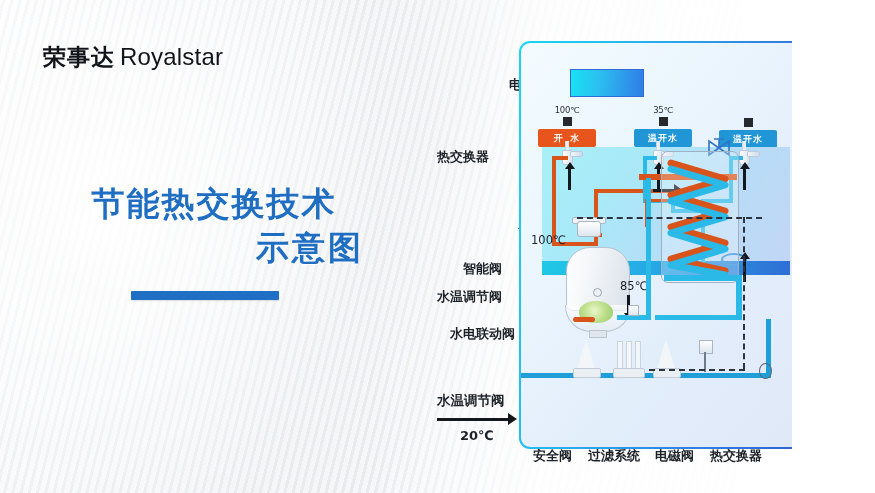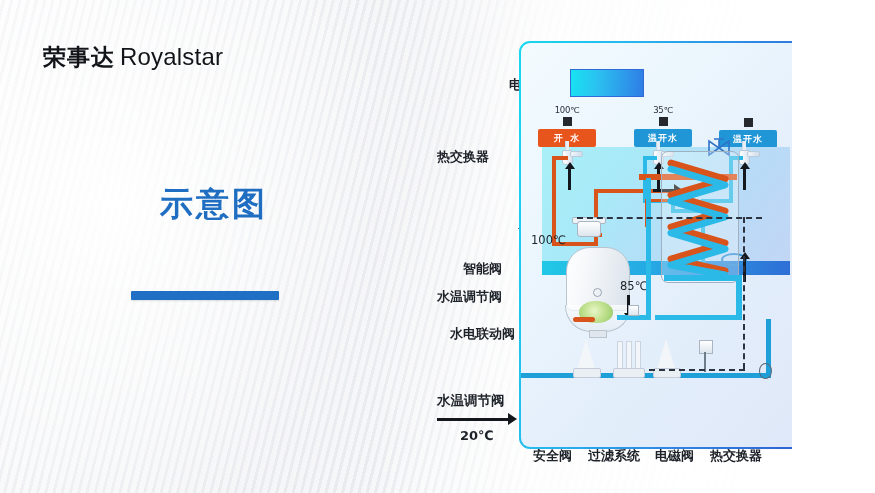--- a/index.html
+++ b/index.html
@@ -45,21 +45,21 @@
 
   
   .headline{
     position:absolute;left:64px;top:182px;width:300px;
     text-align:center;color:#1f6ec2;
     font-family:"DejaVu Sans",sans-serif;
     font-weight:700;font-size:33px;line-height:1.33;
     letter-spacing:2px;
     text-shadow:0 1px 0 rgba(255,255,255,.8);
   }
-  .headline .l2{letter-spacing:3px;}
+  .headline .l2{letter-spacing:3px;text-align:right;}
   .rule{
     position:absolute;left:131px;top:291px;width:148px;height:9px;
     background:#1f6fc4;border-radius:1px;
     box-shadow:0 1px 2px rgba(0,0,0,.12);
   }
 
   
   .unit{
     position:absolute;left:519px;top:41px;width:290px;height:404px;
     border-radius:11px;
@@ -203,20 +203,21 @@
   <div class="bg-base"></div>
   <div class="bg-stripes"></div>
   <div class="bg-sheen"></div>
   <div class="bg-fade-right"></div>
 
   <div class="brand">
     <span class="cn">荣事达</span><span class="en">Royalstar</span>
   </div>
 
   <div class="headline">
+    <div class="l1">节能热交换技术</div>
     <div class="l2">示意图</div>
   </div>
   <div class="rule"></div>
 
   <div class="lbl" style="left:466px;top:76px;padding-left:43px;">电控盒</div>
   <div class="lead" style="left:518px;top:83px;width:40px;"></div>
 
   <div class="lbl" style="left:437px;top:148px;">热交换器</div>
   <div class="lead" style="left:519px;top:156px;width:36px;"></div>
 

